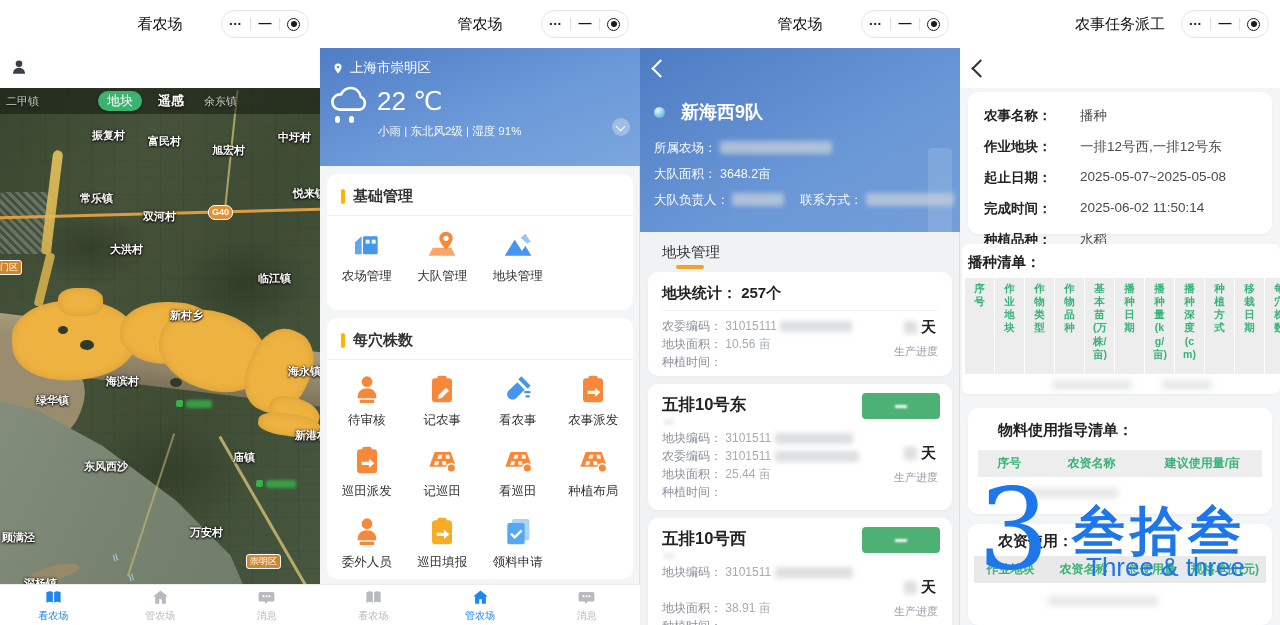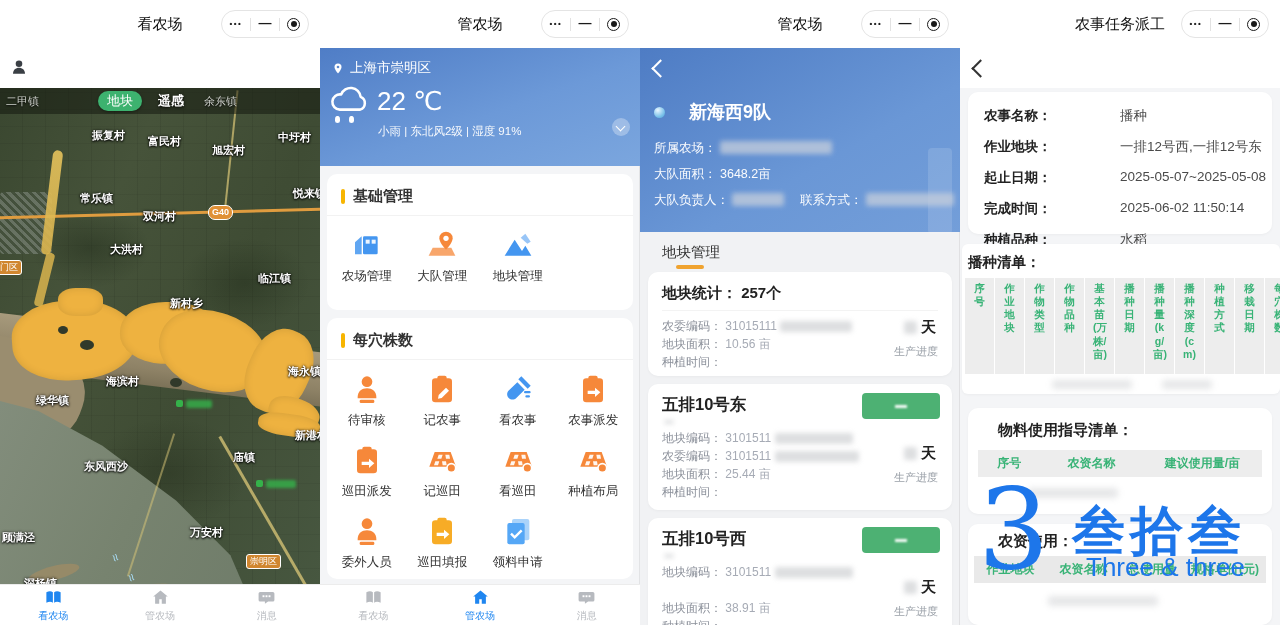--- a/index.html
+++ b/index.html
@@ -102,21 +102,21 @@
   
   .p3-hero{position:absolute;top:48px;left:0;right:0;height:184px;color:#fff;z-index:10;
            background:linear-gradient(150deg,#4e7cc4 0%,#6a97d6 60%,#739ed9 100%);}
   .back{position:absolute;left:14px;top:14px;width:11px;height:11px;border-left:2.4px solid #fff;
         border-bottom:2.4px solid #fff;transform:rotate(45deg);}
   .p3-strip{position:absolute;right:8px;top:100px;width:24px;height:86px;
             background:rgba(255,255,255,.13);border-radius:4px;}
   .orb{width:11px;height:11px;border-radius:50%;display:inline-block;vertical-align:-1px;
        background:radial-gradient(circle at 35% 30%,#eaf6ff,#7ec3ea 60%,#4a9fd4);}
   .team-name{position:absolute;left:14px;top:52px;font-size:18px;font-weight:700;
-             display:flex;align-items:center;gap:24px;}
+             display:flex;align-items:center;gap:16px;}
   .hrow{position:absolute;font-size:12.5px;opacity:.97;}
   .blur-chip{display:inline-block;background:#c3cddc;border-radius:2px;filter:blur(2.5px);
              opacity:.8;vertical-align:-2px;}
   .blur-dark{display:inline-block;background:#c7c9cc;border-radius:2px;filter:blur(2.5px);
              opacity:.6;vertical-align:-2px;}
   .p3-tab{position:absolute;top:243px;left:22px;font-size:14.5px;color:#333;z-index:9;}
   .p3-tab::after{content:"";position:absolute;left:14px;top:22px;width:28px;height:3.5px;
                  border-radius:2px;background:#f0a32f;}
   .pcard{position:absolute;left:8px;right:8px;background:#fff;border-radius:10px;z-index:9;
          box-shadow:0 1px 3px rgba(0,0,0,.04);}
@@ -135,21 +135,21 @@
   #p3 .card-plot1{top:384px;height:126px;}
   #p3 .card-plot2{top:518px;height:126px;}
 
   
   .p4-top{position:absolute;top:0;left:0;right:0;height:88px;background:#fff;z-index:8;}
   .back-dark{position:absolute;left:14px;top:62px;width:11px;height:11px;z-index:12;
         border-left:2.2px solid #333;border-bottom:2.2px solid #333;transform:rotate(45deg);}
   .p4card{position:absolute;background:#fff;border-radius:10px;z-index:9;
           box-shadow:0 1px 3px rgba(0,0,0,.04);}
   #p4 .card-info{left:8px;right:8px;top:92px;height:142px;}
-  .irow{display:flex;padding:6.5px 0 6.5px 16px;font-size:13.5px;gap:40px;}
+  .irow{display:flex;padding:6.5px 0 6.5px 16px;font-size:13.5px;}
   .irow:first-child{padding-top:15px;}
   .ilabel{width:96px;font-weight:700;color:#222;}
   .ivalue{color:#4a4a4a;}
   #p4 .card-sow{left:2px;right:0;top:244px;height:150px;border-radius:6px;}
   .sow-title{position:absolute;left:6px;top:9px;font-size:14.5px;font-weight:700;color:#222;}
   .sowtable{position:absolute;left:3px;right:0;top:34px;height:96px;display:flex;gap:1px;
             overflow:hidden;}
   .sowcol{flex:0 0 29px;background:#ededed;display:flex;justify-content:center;}
   .sowcol span{display:block;width:13px;margin-top:4px;font-size:10.5px;font-weight:700;
                color:#38b376;line-height:1.25;word-break:break-all;text-align:center;}
@@ -300,21 +300,21 @@
 
       <span class="ml" style="left:92px;top:40px;">振复村</span>
       <span class="ml" style="left:148px;top:46px;">富民村</span>
       <span class="ml" style="left:212px;top:55px;">旭宏村</span>
       <span class="ml" style="left:278px;top:42px;">中圩村</span>
       <span class="ml" style="left:293px;top:98px;">悦来镇</span>
       <span class="ml" style="left:80px;top:103px;">常乐镇</span>
       <span class="ml" style="left:143px;top:121px;">双河村</span>
       <span class="ml" style="left:110px;top:154px;">大洪村</span>
       <span class="ml" style="left:258px;top:183px;">临江镇</span>
-      <span class="ml" style="left:170px;top:208px;">新村乡</span>
+      <span class="ml" style="left:170px;top:220px;">新村乡</span>
       <span class="ml" style="left:288px;top:276px;">海永镇</span>
       <span class="ml" style="left:106px;top:286px;">海滨村</span>
       <span class="ml" style="left:36px;top:305px;">绿华镇</span>
       <span class="ml" style="left:295px;top:340px;">新港村</span>
       <span class="ml" style="left:84px;top:371px;">东风西沙</span>
       <span class="ml" style="left:194px;top:362px;margin-left:39px;">庙镇</span>
       <span class="ml" style="left:190px;top:437px;">万安村</span>
       <span class="ml" style="left:2px;top:442px;">顾满泾</span>
       <span class="ml" style="left:24px;top:488px;">深杨镇</span>
 

